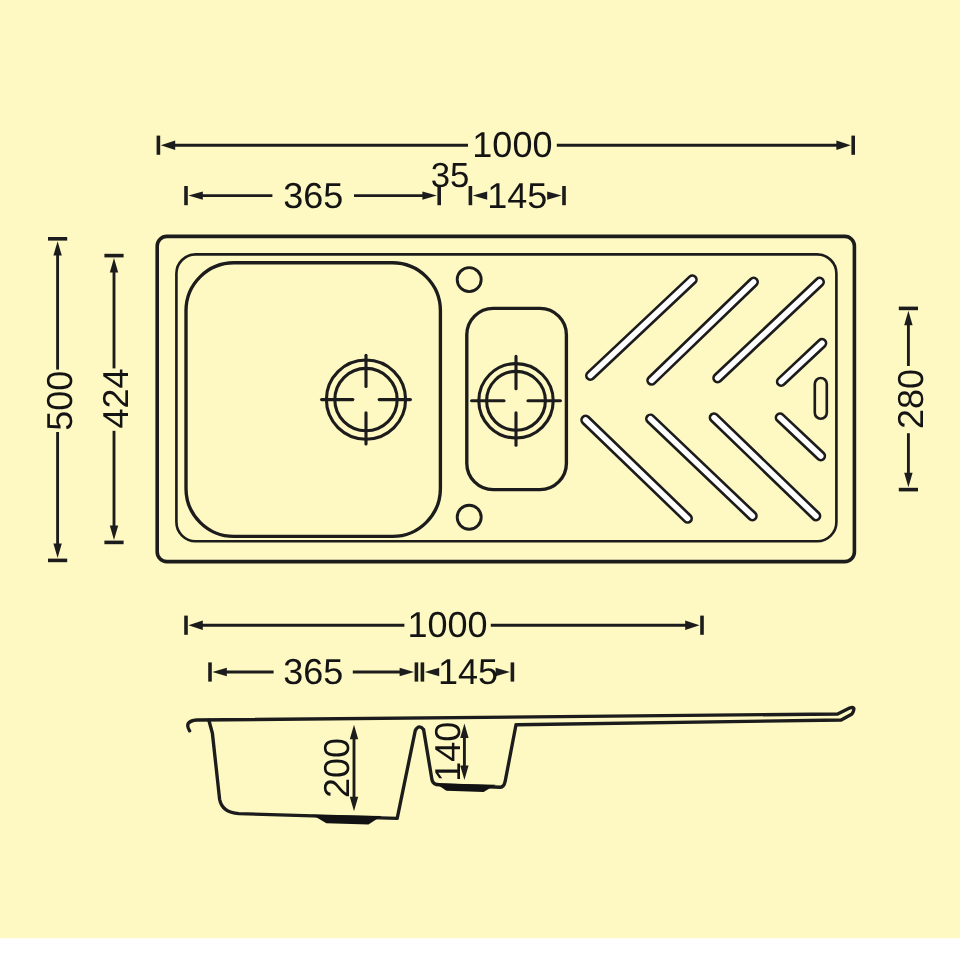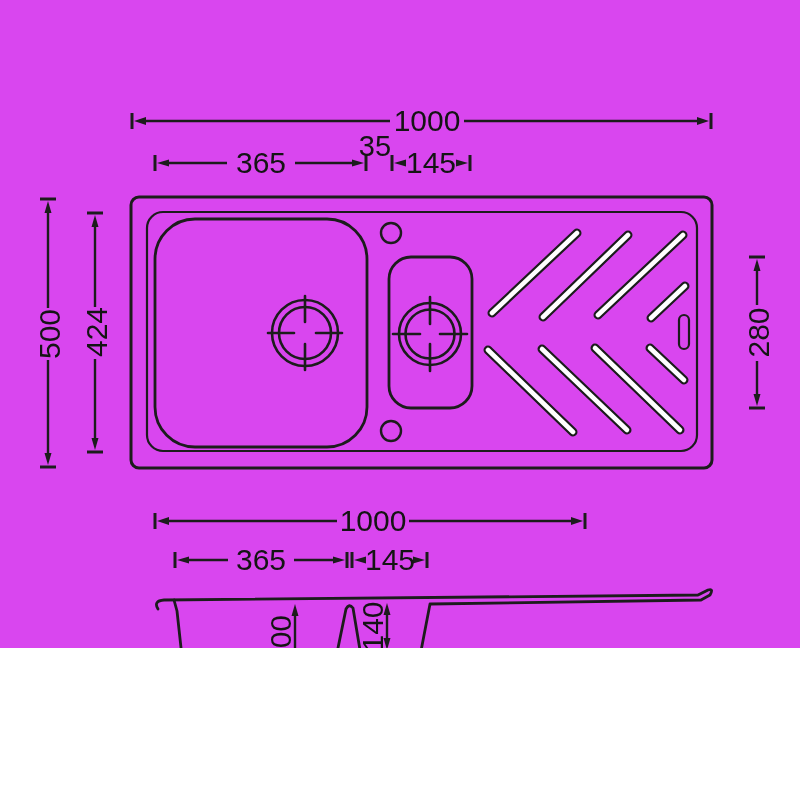--- a/index.html
+++ b/index.html
@@ -1,16 +1,16 @@
 <!DOCTYPE html>
 <html><head>
 <meta charset="utf-8">
 <style>
   html,body{margin:0;padding:0;background:#ffffff;}
-  .stage{width:800px;height:648px;background:#d946ef;position:relative;font-family:"Liberation Sans",sans-serif;}
+  .stage{width:800px;height:782px;background:#fef9c3;position:relative;font-family:"Liberation Sans",sans-serif;}
   svg{display:block}
   .ln{stroke:#1c1c1c;fill:none;stroke-linejoin:round;stroke-linecap:round}
   .w3{stroke-width:3}
   .w28{stroke-width:2.8}
   .w26{stroke-width:2.6}
   .w24{stroke-width:2.4}
   .w22{stroke-width:2.2}
   .tick{stroke:#1c1c1c;stroke-width:3;stroke-linecap:butt}
   .dimline{stroke:#1c1c1c;stroke-width:2.4;stroke-linecap:butt}
   .ah{fill:#1c1c1c;stroke:none}

